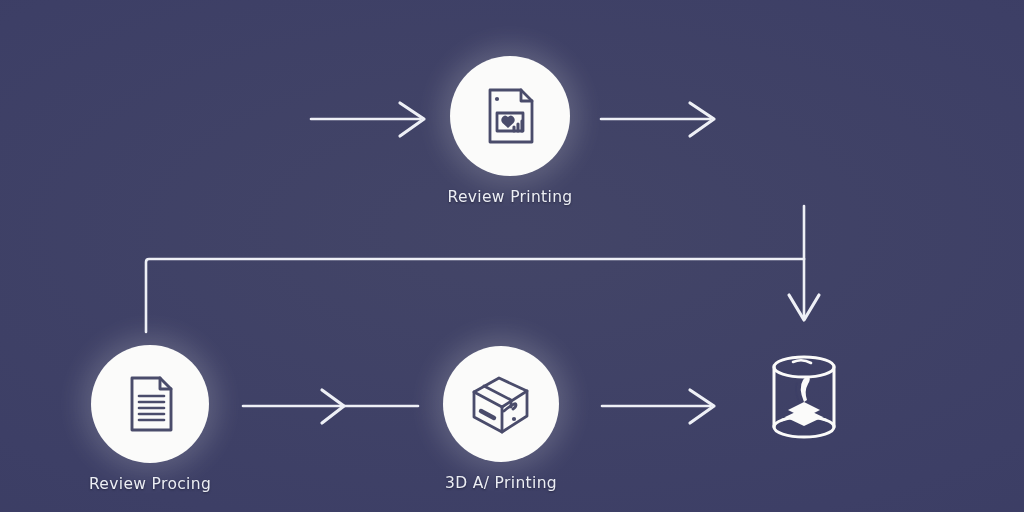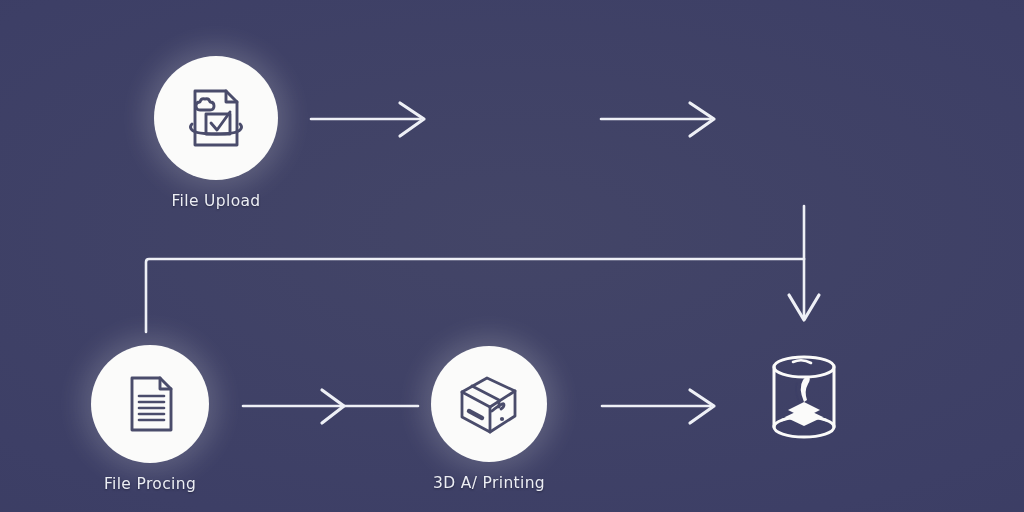--- a/index.html
+++ b/index.html
@@ -90,58 +90,62 @@
       </g>
 
       <g>
         <line x1="602" y1="406" x2="710" y2="406"></line>
         <polyline points="690,390 714,406 690,423" stroke-width="3.2"></polyline>
       </g>
 
     </g>
   </svg>
 
-  <div class="node" style="left:154px; top:56px; width:124px;">
-    <div class="node-disc" style="width:124px; height:124px;">
+
+  <div class="node" style="left:450px; top:56px; width:120px;">
+    <div class="node-disc" style="width:120px; height:120px;">
       <span>
-        <svg width="74" height="74" viewBox="0 0 74 74" fill="none" stroke="#4a4c6b" stroke-width="2.9" stroke-linecap="round" stroke-linejoin="round">
-          <path d="M16,10 H47 L58,21 V64 H16 Z"></path>
-          <path d="M47,10 V21 H58"></path>
-          <path d="M26,18 q-4,-1 -5,3 q-4,0 -4,4 q0,4 4,4 h10 q4,0 4,-4 q0,-4 -4,-4 q-1,-4 -5,-3 Z"></path>
-          <rect x="27" y="33" width="24" height="20"></rect>
-          <polyline points="32,42 38,49 51,31"></polyline>
-          <path d="M13,43 q-3,3 0,6 q4,4 24,4 q20,0 24,-4 q3,-3 0,-6"></path>
+        <svg width="70" height="70" viewBox="0 0 70 70" fill="none" stroke="#4a4c6b" stroke-width="2.8" stroke-linecap="round" stroke-linejoin="round">
+          <path d="M15,9 H46 L57,20 V61 H15 Z"></path>
+          <path d="M46,9 V20 H57"></path>
+          <circle cx="22" cy="18" r="2.1" fill="#4a4c6b" stroke="none"></circle>
+          <rect x="22" y="32" width="26" height="18"></rect>
+          <path d="M33,36 q-3,-3 -5.5,0 q-2.5,3 0,6 l5.5,5 l5.5,-5 q2.5,-3 0,-6 q-2.5,-3 -5.5,0 Z" fill="#4a4c6b" stroke="none"></path>
+          <g stroke-width="3.1">
+            <line x1="39" y1="50" x2="39" y2="46"></line>
+            <line x1="43" y1="50" x2="43" y2="43"></line>
+            <line x1="47" y1="50" x2="47" y2="40"></line>
+          </g>
         </svg>
       </span>
     </div>
-    <div class="node-label">File Upload</div>
+    <div class="node-label">Review Printing</div>
   </div>
-
 
 
   <div class="node" style="left:91px; top:345px; width:118px;">
     <div class="node-disc" style="width:118px; height:118px;">
       <span>
         <svg width="68" height="68" viewBox="0 0 68 68" fill="none" stroke="#4a4c6b" stroke-width="2.9" stroke-linecap="round" stroke-linejoin="round">
           <path d="M16,8 H44 L55,19 V60 H16 Z"></path>
           <path d="M44,8 V19 H55"></path>
           <g stroke-width="2.6">
             <line x1="23" y1="26" x2="48" y2="26"></line>
             <line x1="23" y1="32" x2="48" y2="32"></line>
             <line x1="23" y1="38" x2="48" y2="38"></line>
             <line x1="23" y1="44" x2="48" y2="44"></line>
             <line x1="23" y1="50" x2="48" y2="50"></line>
           </g>
         </svg>
       </span>
     </div>
-    <div class="node-label">File Procing</div>
+    <div class="node-label">Review Procing</div>
   </div>
 
-  <div class="node" style="left:431px; top:346px; width:116px;text-align:center;">
+  <div class="node" style="left:443px; top:346px; width:116px;text-align:center;">
     <div class="node-disc" style="width:116px; height:116px;">
       <span>
         <svg width="74" height="74" viewBox="0 0 74 74" fill="none" stroke="#4a4c6b" stroke-width="2.8" stroke-linecap="round" stroke-linejoin="round">
           <path d="M10,25 L35,11 L63,24 L38,40 Z"></path>
           <path d="M10,25 V50 L38,65 V40"></path>
           <path d="M63,24 V49 L38,65"></path>
           <path d="M20,19 L47,33 L47,40"></path>
           <path d="M40,44 q6,-5 10,-7 q2,-1 2,1 q0,2 -3,4"></path>
           <circle cx="50" cy="52" r="2.1" fill="#4a4c6b" stroke="none"></circle>
           <line x1="17" y1="44" x2="30" y2="51" stroke-width="4.4"></line>

